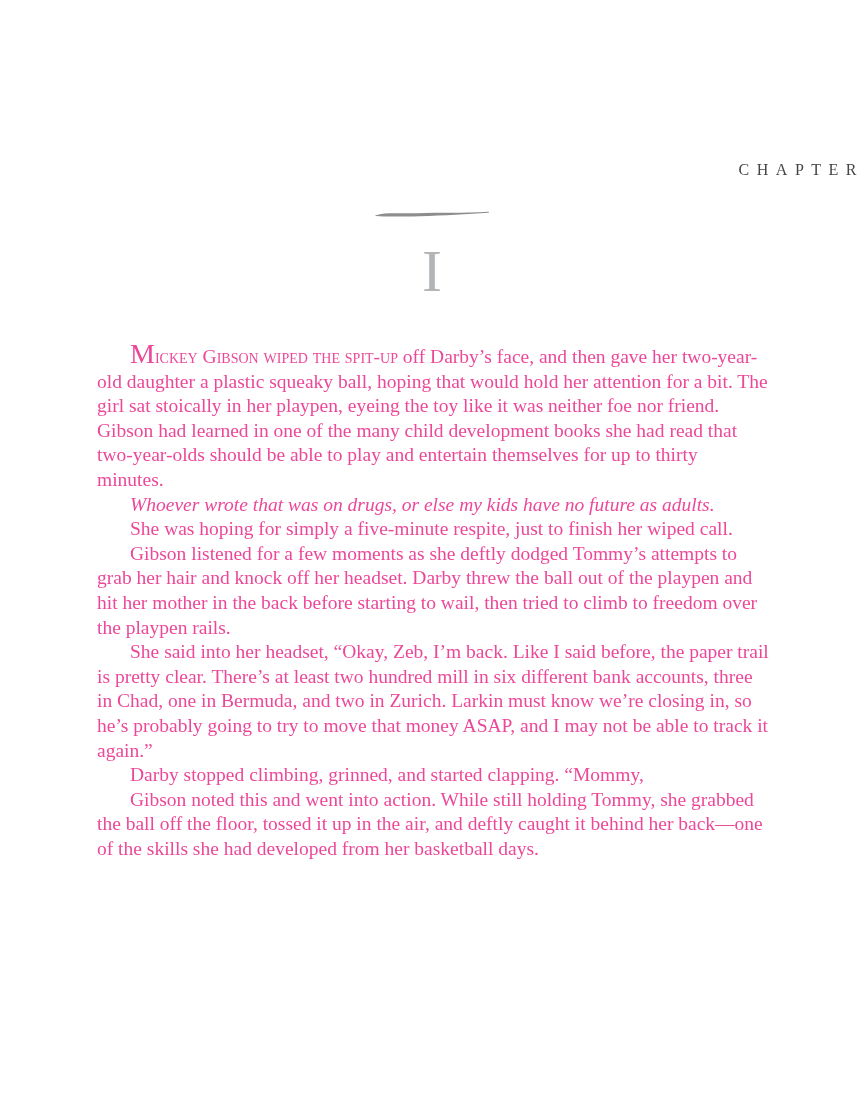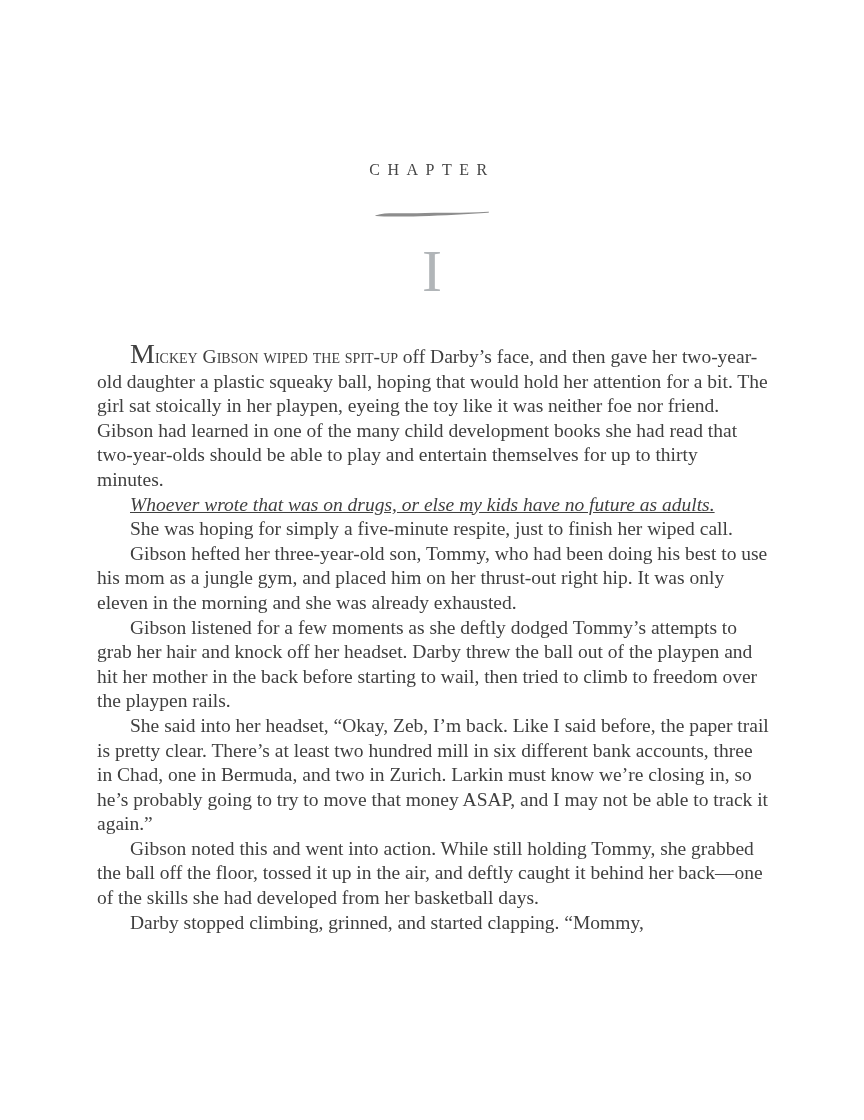--- a/index.html
+++ b/index.html
@@ -13,21 +13,21 @@
     height: 1120px;
     background: #ffffff;
     overflow: hidden;
     font-family: "Liberation Serif", serif;
   }
   .chapter-label {
     position: absolute;
     top: 160px;
     left: 0;
     right: 0;
-    text-align: center;
+    text-align: right;
     font-size: 16px;
     line-height: 20px;
     letter-spacing: 7.5px;
     padding-left: 0; 
     color: #454545;
     font-weight: 400;
   }
   .chapter-divider {
     position: absolute;
     top: 206px;
@@ -59,21 +59,20 @@
     color: #0d0d0d;
     text-align: left;
   }
   .body-text p {
     margin: 0;
     padding: 0;
     text-indent: 33px;
   }
   .body-text p.italic {
     font-style: italic;
-    text-decoration: underline;
   }
   .drop-initial {
     font-size: 28px;
     line-height: 0;
   }
   .smallcaps-lead {
     font-variant: small-caps;
   }
 </style>
 </head>
@@ -84,28 +83,27 @@
   <div class="chapter-label" style="color: rgb(69, 69, 69);">CHAPTER</div>
 
   <div class="chapter-divider">
     <svg width="120" height="14" viewBox="0 0 120 14">
       <path d="M4,9.2 C14,6.0 28,7.8 45,7.2 C68,6.4 90,7.4 116,5.8 C117.5,5.7 117.5,6.4 116,6.7 C96,7.9 72,9.6 48,10.2 C28,10.7 12,10.8 4,9.9 C2.6,9.7 2.8,9.6 4,9.2 Z" fill="#8d8d8d" style="fill: rgb(141, 141, 141);"></path>
     </svg>
   </div>
 
   <div class="chapter-numeral" style="color: rgb(177, 181, 184);">I</div>
 
-  <div class="body-text" style="color: #404040;">
+  <div class="body-text" style="color: #ec4899;">
 
     <p>
       <span class="drop-initial">M</span><span class="smallcaps-lead">ickey Gibson wiped the spit-up</span><span> off Darby’s face, and then gave her two-year-old daughter a plastic squeaky ball, hoping that would hold her attention for a bit. The girl sat stoically in her playpen, eyeing the toy like it was neither foe nor friend. Gibson had learned in one of the many child development books she had read that two-year-olds should be able to play and entertain themselves for up to thirty minutes.</span>
     </p>
 
     <p class="italic">Whoever wrote that was on drugs, or else my kids have no future as adults.</p>
     <p>She was hoping for simply a five-minute respite, just to finish her wiped call.</p>
-    <p>Gibson hefted her three-year-old son, Tommy, who had been doing his best to use his mom as a jungle gym, and placed him on her thrust-out right hip. It was only eleven in the morning and she was already exhausted.</p>
     <p>Gibson listened for a few moments as she deftly dodged Tommy’s attempts to grab her hair and knock off her headset. Darby threw the ball out of the playpen and hit her mother in the back before starting to wail, then tried to climb to freedom over the playpen rails.</p>
     <p>She said into her headset, “Okay, Zeb, I’m back. Like I said before, the paper trail is pretty clear. There’s at least two hundred mill in six different bank accounts, three in Chad, one in Bermuda, and two in Zurich. Larkin must know we’re closing in, so he’s probably going to try to move that money ASAP, and I may not be able to track it again.”</p>
+    <p>Darby stopped climbing, grinned, and started clapping. “Mommy,</p>
     <p>Gibson noted this and went into action. While still holding Tommy, she grabbed the ball off the floor, tossed it up in the air, and deftly caught it behind her back—one of the skills she had developed from her basketball days.</p>
-    <p>Darby stopped climbing, grinned, and started clapping. “Mommy,</p>
   </div>
 
 </div>
 
 </body></html>

